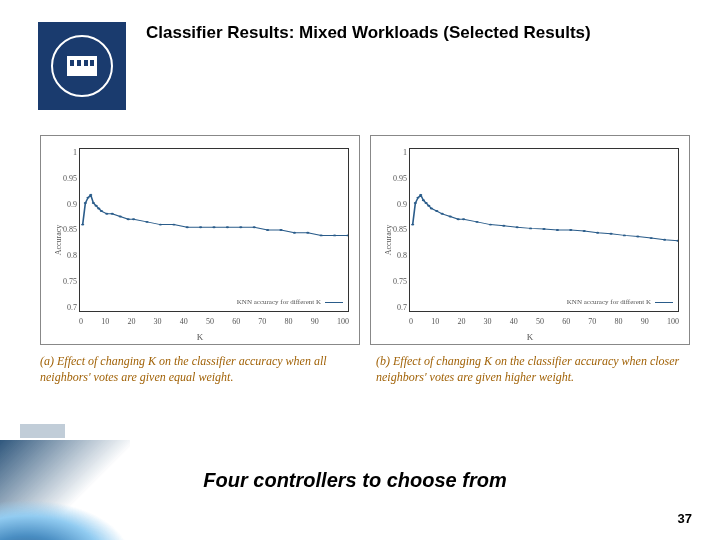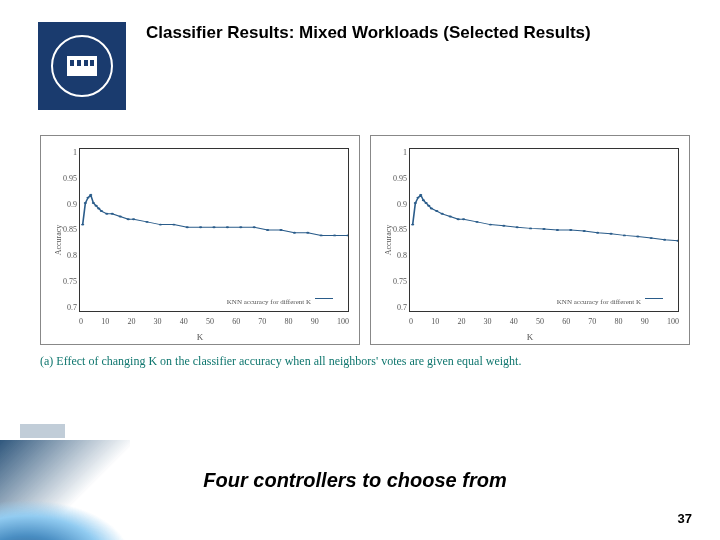--- a/index.html
+++ b/index.html
@@ -97,25 +97,26 @@
     bottom: 2px;
     left: 50%;
     transform: translateX(-50%);
     font-size: 9px;
     color: #555;
     font-family: serif;
   }
   .legend {
     position: absolute;
     bottom: 38px;
-    right: 26px;
+    right: 16px;
     font-size: 7px;
     color: #555;
     font-family: serif;
     display: flex;
+    align-items: center;
     gap: 4px;
   }
   .legend-line {
     width: 18px;
     height: 1px;
     background: #2a5c8a;
   }
   .yticks {
     position: absolute;
     top: 12px;
@@ -148,22 +149,23 @@
   .series svg { width: 100%; height: 100%; }
   .captions {
     position: absolute;
     top: 353px;
     left: 40px;
     right: 18px;
     display: flex;
     gap: 10px;
     font-family: "Times New Roman", serif;
     font-size: 12px;
-    color: #0f766e;
+    color: #a16207;
     line-height: 1.35;
+    font-style: italic;
   }
   .captions > div { flex: 1; }
   .subtitle {
     position: absolute;
     bottom: 48px;
     left: 0;
     right: 10px;
     text-align: center;
     font-family: Verdana, Geneva, sans-serif;
     font-weight: bold;
@@ -339,17 +341,18 @@
     <div class="xlabel">K</div>
     <div class="legend">
       <span>KNN accuracy for different K</span>
       <span class="legend-line"></span>
     </div>
   </div>
 </div>
 
 <div class="captions">
   <div>(a) Effect of changing K on the classifier accuracy when all neighbors' votes are given equal weight.</div>
+  <div>(b) Effect of changing K on the classifier accuracy when closer neighbors' votes are given higher weight.</div>
 </div>
 
 <div class="subtitle">Four controllers to choose from</div>
 <div class="pagenum">37</div>
 <div class="corner-deco"></div>
 
 </body></html>

